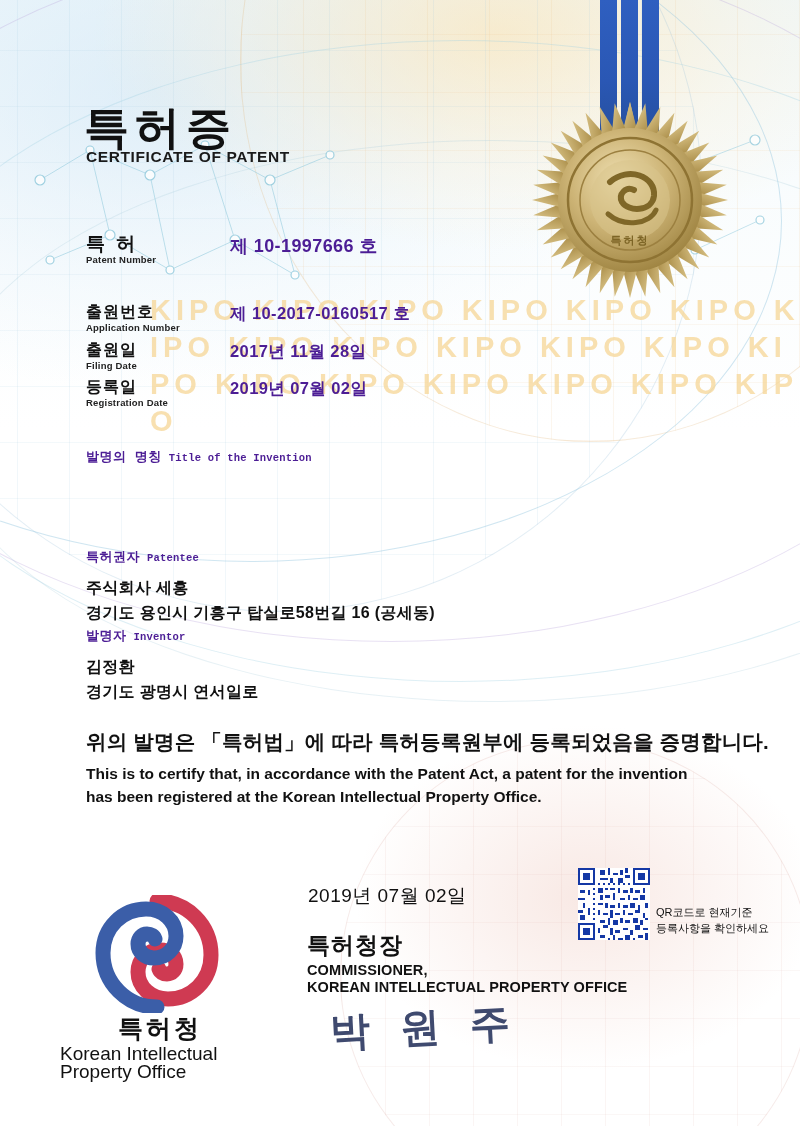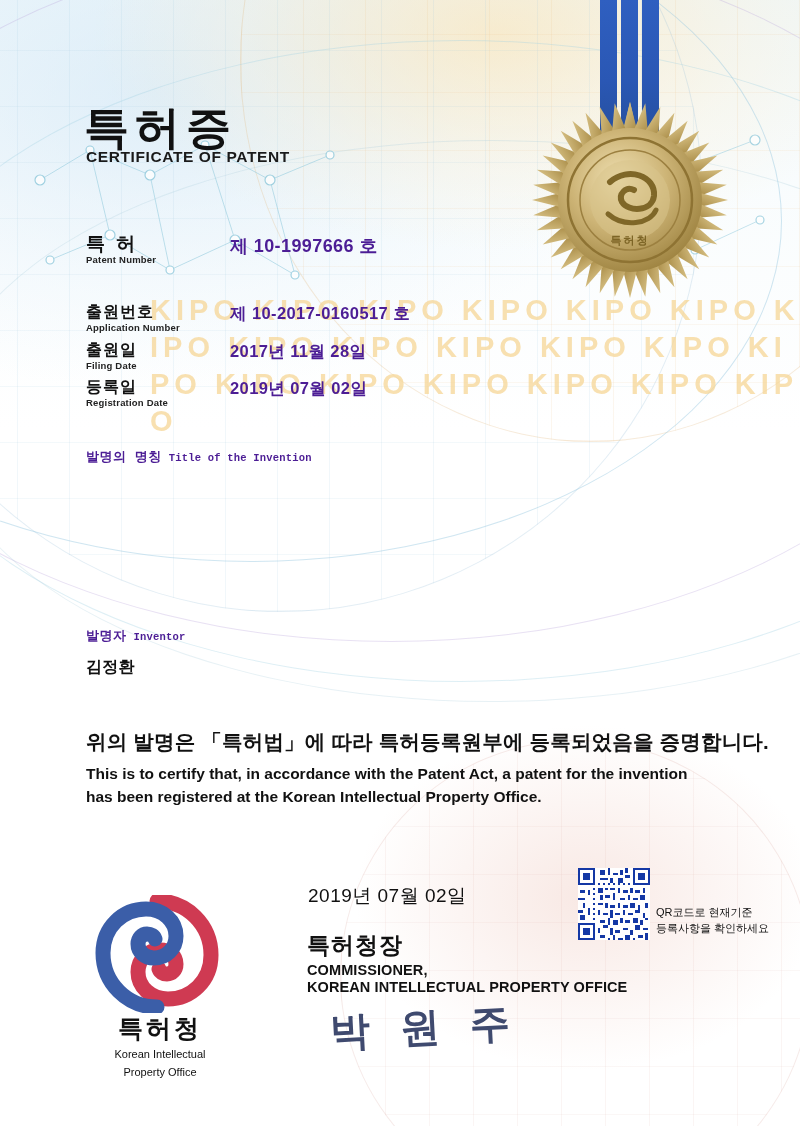--- a/index.html
+++ b/index.html
@@ -164,20 +164,21 @@
     letter-spacing: 1px;
     line-height: 19px;
   }
   .field .lbl-en {
     font-size: 9.5px;
     font-weight: 700;
     color: #222;
     letter-spacing: .2px;
     line-height: 12px;
     margin-top: 1px;
+    text-align: center;
   }
   .field .val {
     position: absolute;
     left: 144px;
     top: 1px;
     font-size: 16.5px;
     font-weight: 700;
     color: #4c1d95;
     white-space: nowrap;
     letter-spacing: .4px;
@@ -279,22 +280,22 @@
     text-align: center;
     font-size: 25px;
     font-weight: 700;
     letter-spacing: 3px;
     color: #111;
   }
   .emblem-en {
     position: absolute;
     left: 60px; top: 1045px;
     width: 200px;
-    text-align: center;
-    font-size: 11px;
+    text-align: left;
+    font-size: 19px;
     font-weight: 400;
     line-height: 18px;
     color: #111;
   }
 
   
   .qr {
     position: absolute;
     left: 578px; top: 868px;
     width: 72px; height: 72px;
@@ -470,26 +471,34 @@
     <div class="lbl-en">Registration Date</div>
     <div class="val">2019년  07월  02일</div>
   </div>
 
   <div class="block" style="top:448px">
     <div class="head">
       <span>발명의 명칭</span><span class="en">Title of the Invention</span>
     </div>
   </div>
 
+  <div class="block" style="top:548px">
+    <div class="head">
+      <span>특허권자</span><span class="en">Patentee</span>
+    </div>
+    <div class="line">주식회사 세홍</div>
+    <div class="line">경기도 용인시 기흥구  탑실로58번길  16 (공세동)</div>
+  </div>
 
   <div class="block" style="top:627px">
     <div class="head">
       <span>발명자</span><span class="en">Inventor</span>
     </div>
     <div class="line">김정환</div>
+    <div class="line">경기도 광명시 연서일로</div>
   </div>
 
   <div class="certify-ko">위의 발명은 「특허법」에 따라 특허등록원부에 등록되었음을 증명합니다.</div>
   <div class="certify-en">
     <div>This is to certify that, in accordance with the Patent Act, a patent for the invention</div>
     <div>has been registered at the Korean Intellectual Property Office.</div>
   </div>
 
   <div class="sign-date">2019년 07월 02일</div>
   <div class="sign-ko">특허청장</div>

